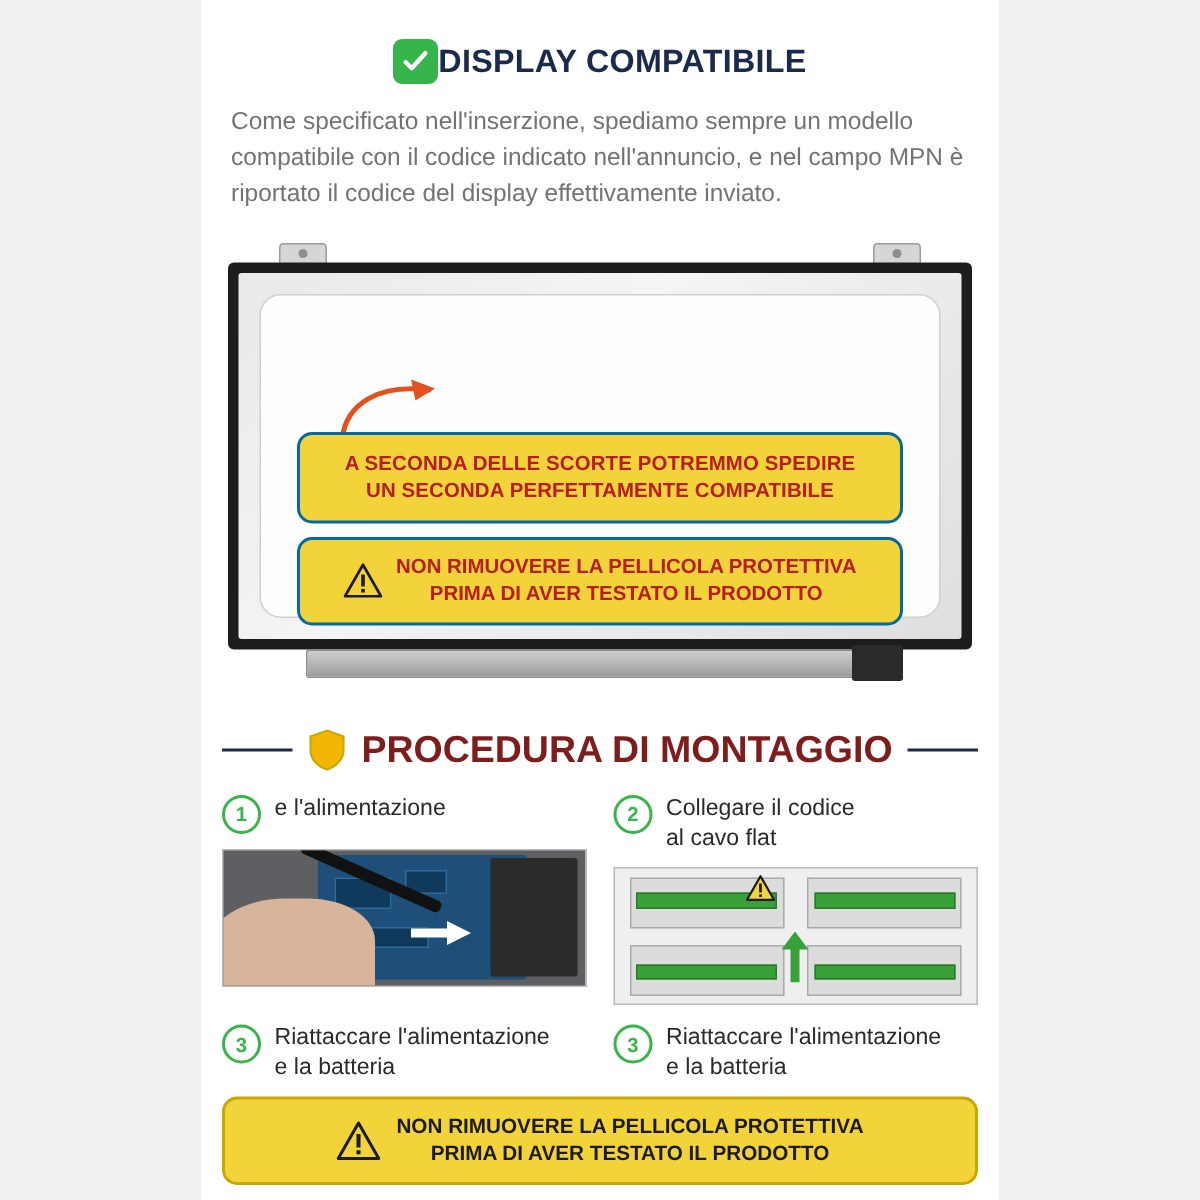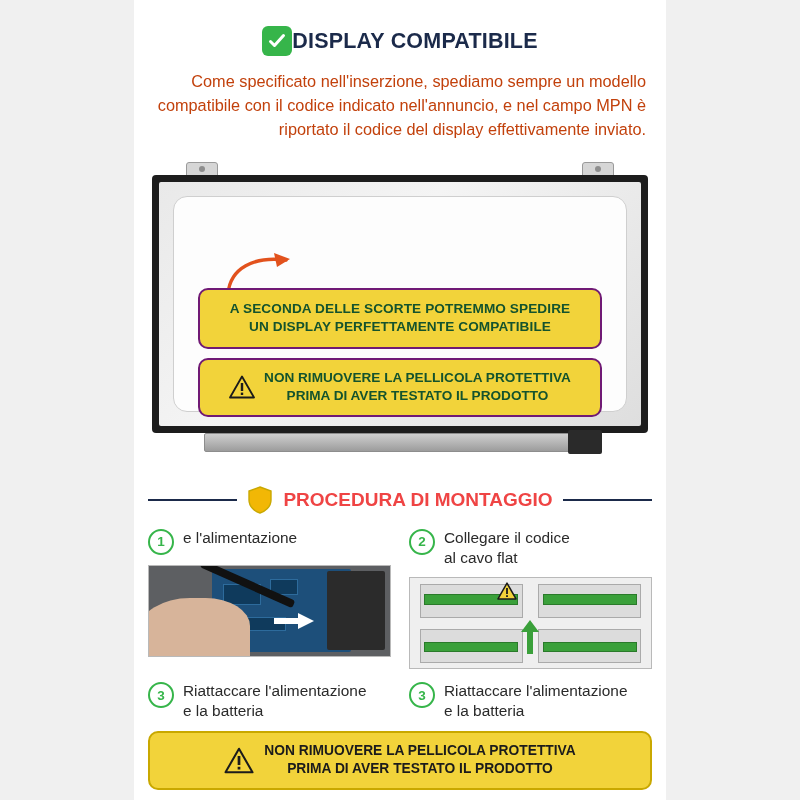--- a/index.html
+++ b/index.html
@@ -59,24 +59,24 @@
   .check-box-icon svg { display: block; }
   .header-title {
     font-size: 21.5px;
     font-weight: bold;
     color: #1b2a4a;
     letter-spacing: .2px;
   }
 
   .intro {
     margin: 14px 20px 0 20px;
-    text-align: right;
+    text-align: left;
     font-size: 16.3px;
     line-height: 1.47;
-    color: #c2410c;
+    color: #737373;
   }
 
   
   .panel-wrap {
     position: relative;
     margin: 20px 18px 0 18px;
     height: 300px;
   }
   .bracket {
     position: absolute;
@@ -153,25 +153,25 @@
     top: 88px;
     width: 72px;
     height: 46px;
   }
 
   .yellow-banner {
     position: absolute;
     left: 46px;
     right: 46px;
     background: #f2d33a;
-    border: 2px solid #701a75;
+    border: 2px solid #0369a1;
     border-radius: 10px;
     text-align: center;
     font-weight: bold;
-    color: #14532d;
+    color: #b91c1c;
     box-sizing: border-box;
   }
   .banner-1 {
     top: 126px;
     padding: 10px 8px;
     font-size: 13.6px;
     line-height: 1.35;
     letter-spacing: .1px;
   }
   .banner-2 {
@@ -197,23 +197,23 @@
     gap: 10px;
     margin: 24px 14px 0 14px;
   }
   .proc-rule {
     flex: 1;
     height: 2px;
     background: #1b2a4a;
   }
   .shield-icon { flex: none; }
   .proc-title {
-    font-size: 19px;
+    font-size: 25px;
     font-weight: bold;
-    color: #ef4444;
+    color: #7f1d1d;
     white-space: nowrap;
   }
 
   .steps {
     display: flex;
     margin: 14px 14px 0 14px;
     gap: 18px;
   }
   .step-col { width: 50%; }
   .step-row {
@@ -382,21 +382,21 @@
       <div class="panel-foot"></div>
       <div class="panel-connector"></div>
 
       <svg class="arrow-curve" viewBox="0 0 72 46">
         <path d="M4 44 C6 18, 30 6, 62 10" fill="none" stroke="#e2521d" stroke-width="3.4" stroke-linecap="round"></path>
         <path d="M66 9 L50 3 L53 17 Z" fill="#e2521d"></path>
       </svg>
 
       <div class="yellow-banner banner-1">
         <div>A SECONDA DELLE SCORTE POTREMMO SPEDIRE</div>
-        <div>UN DISPLAY PERFETTAMENTE COMPATIBILE</div>
+        <div>UN SECONDA PERFETTAMENTE COMPATIBILE</div>
       </div>
 
       <div class="yellow-banner banner-2">
         <div class="banner-2-row">
           <svg class="warn-tri" width="26" height="24" viewBox="0 0 26 24">
             <path d="M13 1.5 L25 22.5 L1 22.5 Z" fill="#f2d33a" stroke="#1b1b1b" stroke-width="1.8" stroke-linejoin="round"></path>
             <rect x="11.8" y="8" width="2.4" height="8" fill="#1b1b1b"></rect>
             <rect x="11.8" y="17.6" width="2.4" height="2.4" fill="#1b1b1b"></rect>
           </svg>
           <div class="banner-text">

